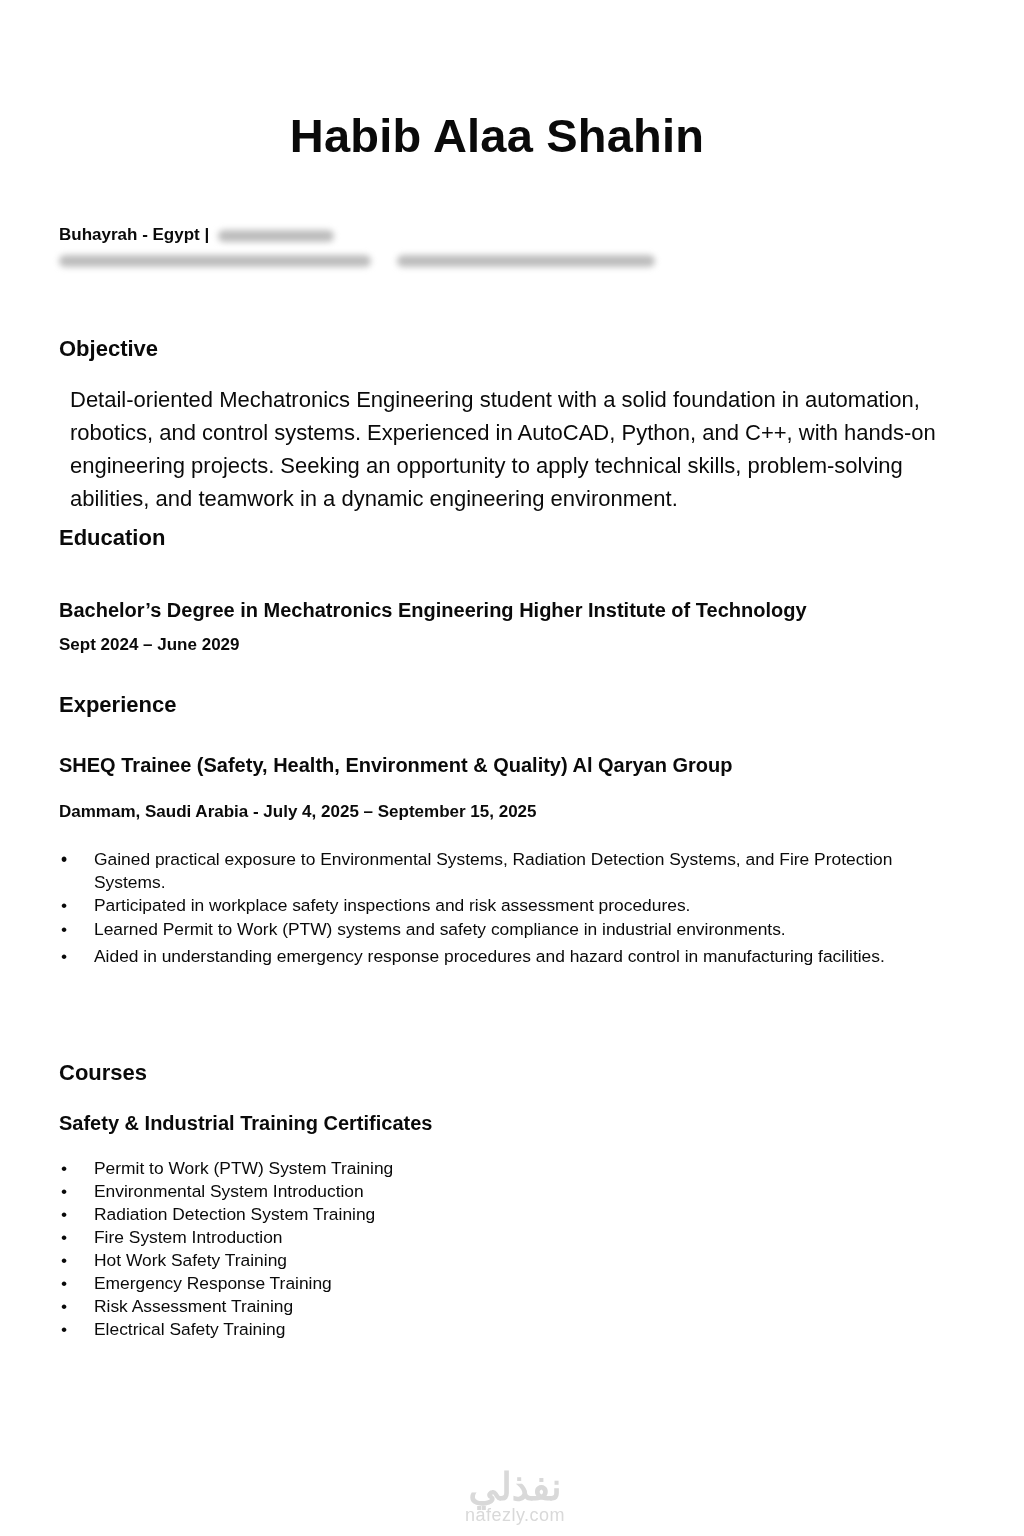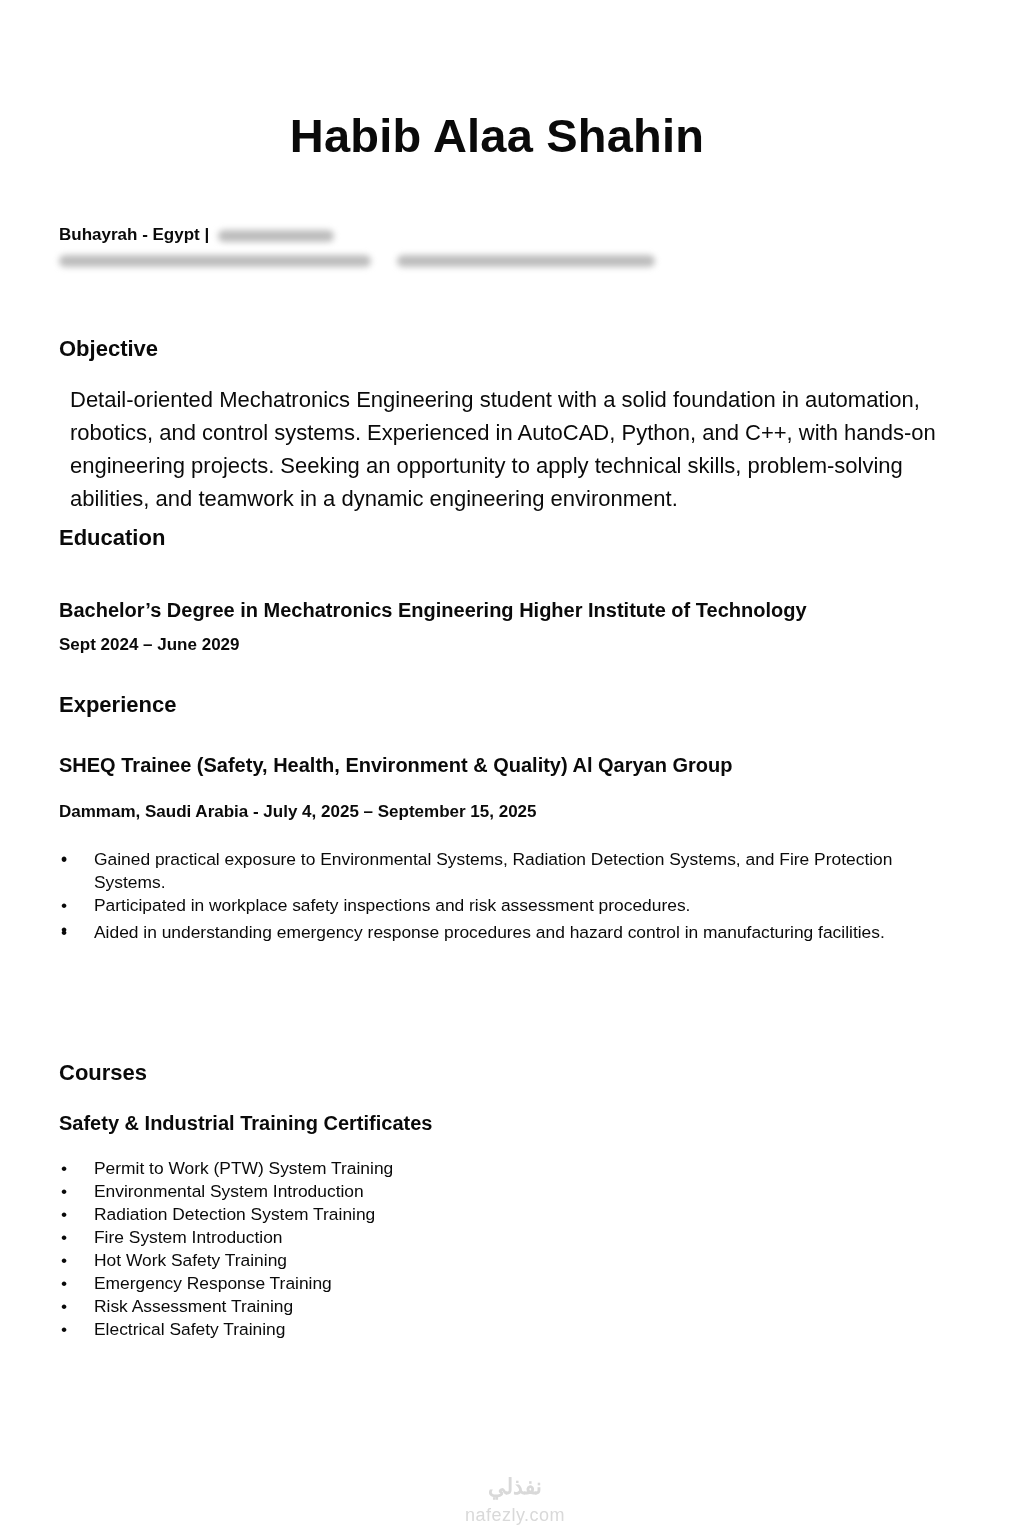--- a/index.html
+++ b/index.html
@@ -13,21 +13,21 @@
   .h2 { font-size:22px; font-weight:bold; left:59px; }
   .p { left:70px; top:383px; width:900px; font-size:22px; line-height:33px; }
   .h3 { left:59px; font-size:20px; font-weight:bold; }
   .sub { left:59px; font-size:17px; font-weight:bold; }
   ul.blist { list-style:none; margin:0; padding:0; left:59px; width:880px; font-size:17.4px; }
   ul.blist li { position:relative; padding-left:35px; line-height:23px; }
   ul.blist li .dot { position:absolute; left:0; top:0; width:10px; text-align:center; }
   .exp li { margin-bottom:0.5px; }
   .courses li { line-height:23.7px; }
   .wm { left:445px; top:1468px; width:140px; text-align:center; color:#d9d9d9; }
-  .wm .ar { font-size:22px; font-weight:bold; line-height:38px; }
+  .wm .ar { font-size:38px; font-weight:bold; line-height:38px; }
   .wm .en { font-size:18px; line-height:18px; letter-spacing:0.5px; }
 </style>
 </head>
 <body>
 
 <div class="abs name">Habib Alaa Shahin</div>
 
 <div class="abs loc">
   <span>Buhayrah  - Egypt |</span>
   <span class="blur" style="width:116px;margin-left:4px;"></span>
@@ -45,21 +45,21 @@
 <div class="abs sub" style="top:635px;">Sept 2024 – June 2029</div>
 
 <div class="abs h2" style="top:692px;">Experience</div>
 <div class="abs h3" style="top:754px;">SHEQ Trainee (Safety, Health, Environment &amp; Quality) Al Qaryan Group</div>
 <div class="abs sub" style="top:802px;">Dammam, Saudi Arabia  - July 4, 2025 – September 15, 2025</div>
 
 <ul class="abs blist exp" style="top:847px;">
   <li><span class="dot">•</span></li>
   <li><span class="dot">•</span><span>Gained  practical exposure to Environmental Systems, Radiation Detection Systems, and  Fire Protection Systems.</span></li>
   <li><span class="dot">•</span><span>Participated in workplace safety inspections and risk assessment procedures.</span></li>
-  <li><span class="dot">•</span></li>
+  <li><span class="dot">•</span><span>Learned  Permit to Work (PTW) systems and safety compliance in industrial environments.</span></li>
   <li style="margin-top:4px;"><span class="dot">•</span><span>Aided in understanding emergency response procedures and hazard control in manufacturing facilities.</span></li>
 </ul>
 
 <div class="abs h2" style="top:1060px;">Courses</div>
 <div class="abs h3" style="top:1112px;">Safety &amp; Industrial Training Certificates</div>
 
 <ul class="abs blist courses" style="top:1157px;">
   <li><span class="dot">•</span><span>Permit to Work (PTW) System Training</span></li>
   <li><span class="dot">•</span><span>Environmental System Introduction</span></li>
   <li><span class="dot">•</span><span>Radiation Detection System Training</span></li>

